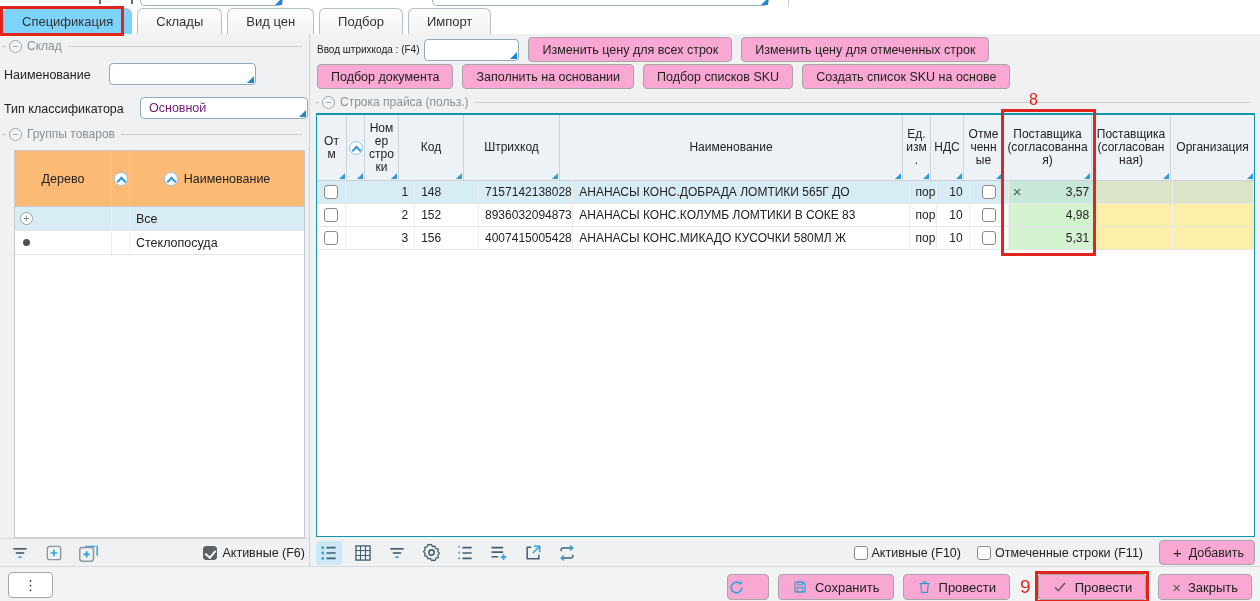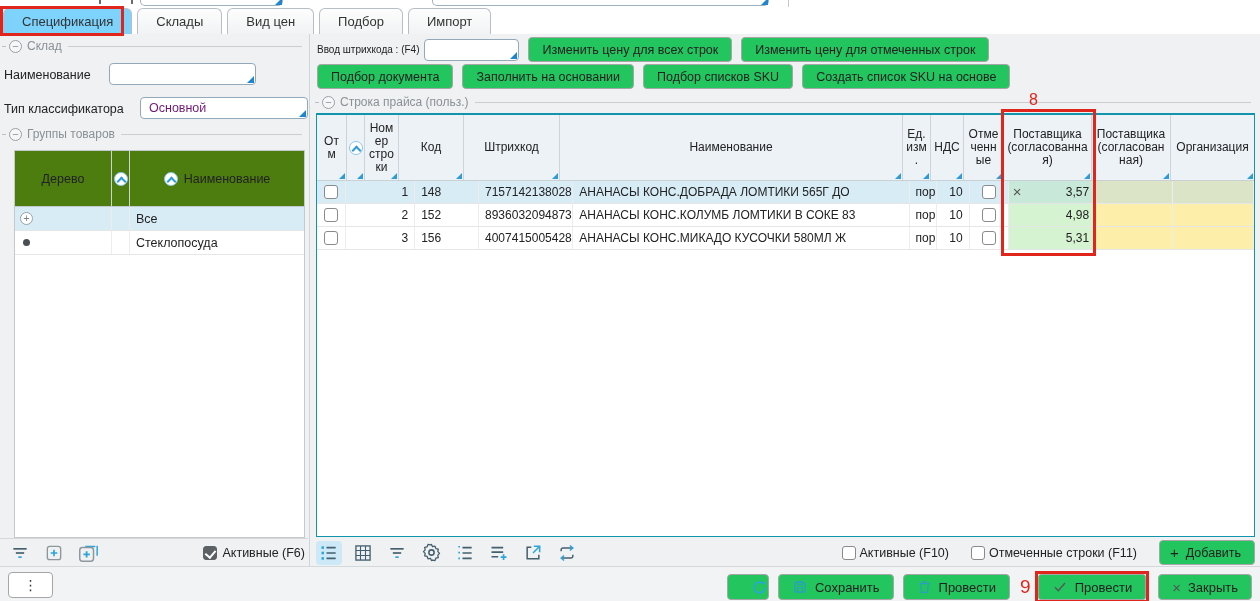--- a/index.html
+++ b/index.html
@@ -34,22 +34,22 @@
   .group-title .lbl { margin:0 6px 0 5px; white-space:nowrap; }
   .group-title .hline { flex:1; height:1px; background:#c9ced3; margin-right:4px; }
 
   
   .inp { position:relative; background:#fff; border:1px solid #93a9b9; border-radius:4px; height:22px; }
   .inp::after { content:""; position:absolute; right:1px; bottom:1px; width:0; height:0;
                 border-left:7px solid transparent; border-bottom:7px solid #1d86d0; }
   .inp .val { font-size:12.5px; color:#701a75; line-height:20px; padding:0 8px; overflow:hidden; white-space:nowrap; }
 
   
-  .btn { display:inline-flex; align-items:center; justify-content:flex-end; gap:7px; height:25px; padding:0 13px;
-         background:#22c55e; border:1px solid #a6a6a6; border-radius:4px; font-size:12.5px; color:#222; white-space:nowrap; cursor:default; }
+  .btn { display:inline-flex; align-items:center; justify-content:flex-start; gap:7px; height:25px; padding:0 13px;
+         background:#f9a8d4; border:1px solid #a6a6a6; border-radius:4px; font-size:12.5px; color:#222; white-space:nowrap; cursor:default; }
 
   
   .cb { width:14px; height:14px; border:1px solid #8a8a8a; border-radius:3px; background:#fff; flex:0 0 auto; position:relative; }
   .cb.checked { background:#5c6166; border-color:#5c6166; }
   .cb.checked::after { content:""; position:absolute; left:3px; top:1px; width:5px; height:8px;
                        border-right:2px solid #fff; border-bottom:2px solid #fff; transform:rotate(40deg); }
 
   
   .sorticon { width:14px; height:14px; border:1px solid #8ec7e8; border-radius:50%; background:#fff; position:relative; flex:0 0 auto; }
   .sorticon::after { content:""; position:absolute; left:3.5px; top:5px; width:5px; height:5px;
@@ -59,21 +59,21 @@
   .left-panel { position:absolute; left:0; top:0; width:308px; height:532px; }
   .lp-group-sklad { position:absolute; left:2px; top:5px; right:2px; }
   .lp-name-row { position:absolute; left:4px; top:29px; right:0; height:24px; display:flex; align-items:center; }
   .lp-name-row .flabel, .lp-class-row .flabel { font-size:12.5px; color:#222; }
   .lp-name-row .inp { position:absolute; left:105px; top:0; width:147px; }
   .lp-class-row { position:absolute; left:4px; top:63px; right:0; height:24px; display:flex; align-items:center; }
   .lp-class-row .inp { position:absolute; left:136px; top:0; width:168px; }
   .lp-group-goods { position:absolute; left:2px; top:93px; right:2px; }
 
   .tree-table { position:absolute; left:14px; top:116px; width:291px; bottom:28px; background:#fff; border:1px solid #c3c9cd; }
-  .tree-header { display:flex; height:56px; background:#4d7c0f; border-bottom:1px solid #c3c9cd; }
+  .tree-header { display:flex; height:56px; background:#fdba74; border-bottom:1px solid #c3c9cd; }
   .tree-header .thc { display:flex; align-items:center; justify-content:center; gap:6px; font-size:12.5px; color:#222; border-right:1px solid #ccd4da; }
   .tc-tree { width:97px; } .tc-sort { width:18px; } .tc-name { flex:1; border-right:none !important; }
   .tree-row { display:flex; height:24px; border-bottom:1px solid #e6e6e6; align-items:center; font-size:12.5px; }
   .tree-row.selected { background:#d8ecf6; }
   .tree-row .td { height:100%; display:flex; align-items:center; border-right:1px solid #ededed; }
   .tree-row .td.tc-name { padding-left:6px; }
   .node-plus { width:13px; height:13px; border:1px solid #9aa2a8; border-radius:50%; margin-left:5px; color:#7d8489;
                font-size:11px; line-height:11px; display:flex; align-items:center; justify-content:center; background:#fff; }
   .node-dot { width:7px; height:7px; border-radius:50%; background:#4a4f53; margin-left:8px; }
 
@@ -114,21 +114,21 @@
   .td.warn { background:#fdeea9; }
   .trow.selected .td.warn { background:#dce4c8; }
   .xmark { position:absolute; left:4px; top:2px; font-size:15px; color:#555; line-height:18px; }
 
   .col-red-box { position:absolute; left:684px; top:-6px; width:95px; height:147px; border:3px solid #e0251c; pointer-events:none; z-index:6; }
   .ann-8 { position:absolute; left:712px; top:-24px; color:#e0251c; font-size:16px; z-index:6; }
 
   .m-toolbar { position:absolute; left:4px; right:5px; top:505px; height:27px; display:flex; align-items:center; }
   .m-toolbar .ic { width:26px; height:24px; display:flex; align-items:center; justify-content:center; margin-right:8px; border-radius:4px; }
   .m-toolbar .ic.sel { background:#cde8f6; }
-  .m-foot-right { position:absolute; right:0; display:flex; align-items:center; gap:22px;margin-left:20px; }
+  .m-foot-right { position:absolute; right:0; display:flex; align-items:center; gap:16px;margin-left:20px; }
   .foot-check { display:flex; align-items:center; gap:4px; font-size:12.5px; }
   .add-btn { height:25px; width:96px; }
 
   
   .bottom-bar { position:absolute; left:0; top:566px; width:1260px; height:35px; background:#f2f3f4; border-top:1px solid #d5d8da; }
   .menu-btn { position:absolute; left:8px; top:5px; width:45px; height:26px; background:#fff; border:1px solid #a6a6a6; border-radius:4px;
               display:flex; align-items:center; justify-content:center; font-size:14px; color:#333; }
   .bb-right { position:absolute; right:8px; top:4px; display:flex; align-items:center; }
   .bb-right .btn { height:26px; margin-left:9px; font-size:13px; }
   .btn-refresh { width:42px; padding:0; }

